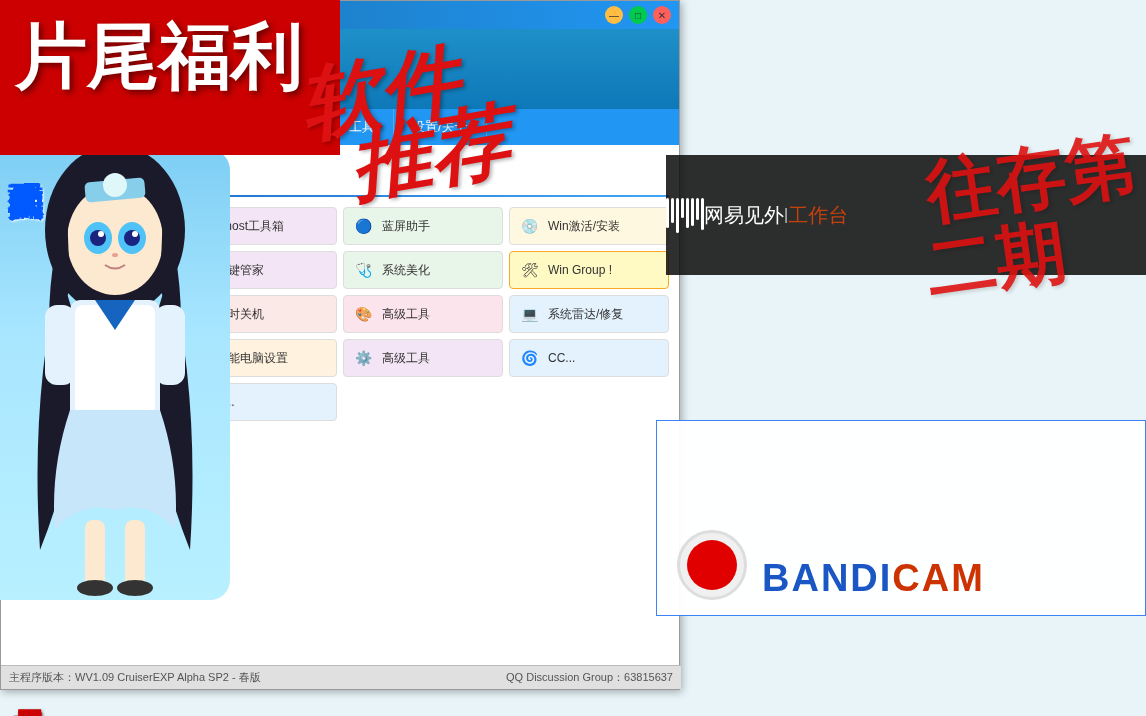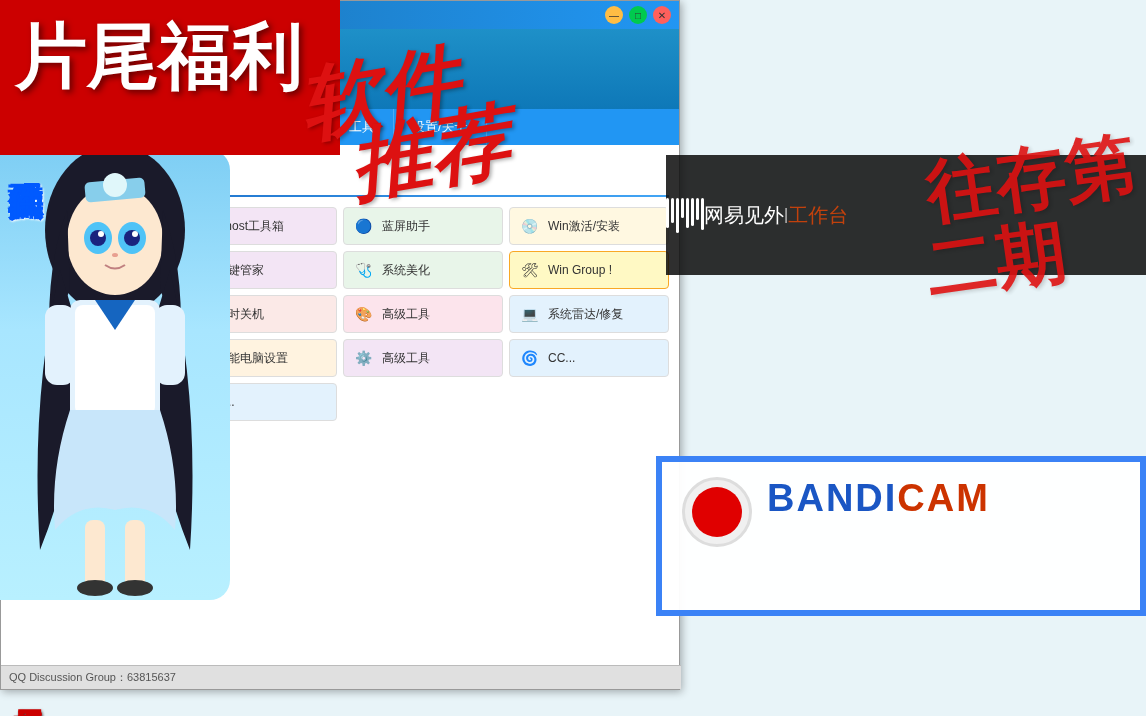--- a/index.html
+++ b/index.html
@@ -348,28 +348,28 @@
       line-height: 1;
       text-shadow: 1px 1px 2px rgba(255,255,255,0.8);
     }
 
     
     .bandicam-overlay {
       position: absolute;
       bottom: 100px;
       right: 0;
       width: 490px;
-      height: 160px;
+      height: 196px;
       background: rgba(255,255,255,0.96);
       z-index: 12;
       display: flex;
-      align-items: flex-start;
+      align-items: flex-end;
       gap: 15px;
       padding: 15px 20px;
-      border: 6px solid #3b82f6;
+      border: 1px solid #3b82f6;
     }
 
     .bandicam-record-btn {
       width: 70px;
       height: 70px;
       border-radius: 50%;
       background: #f0f0f0;
       display: flex;
       align-items: center;
       justify-content: center;
@@ -563,20 +563,21 @@
           <span>AutoRuns</span>
         </div>
         <div class="tool-btn" style="background:#e3f2fd;">
           <div class="tool-btn-icon">⚙️</div>
           <span>D...</span>
         </div>
       </div>
     </div>
 
     <div class="status-bar">
+      <span>主程序版本：WV1.09 CruiserEXP Alpha SP2 - 春版</span>
       <span>QQ Discussion Group：63815637</span>
     </div>
   </div>
 
   <div class="anime-character">
     <div class="char-bg">
       
       <svg width="230" height="450" viewBox="0 0 230 450" xmlns="http://www.w3.org/2000/svg">
 
         <ellipse cx="115" cy="80" rx="70" ry="85" fill="#1a1a2a"></ellipse>

